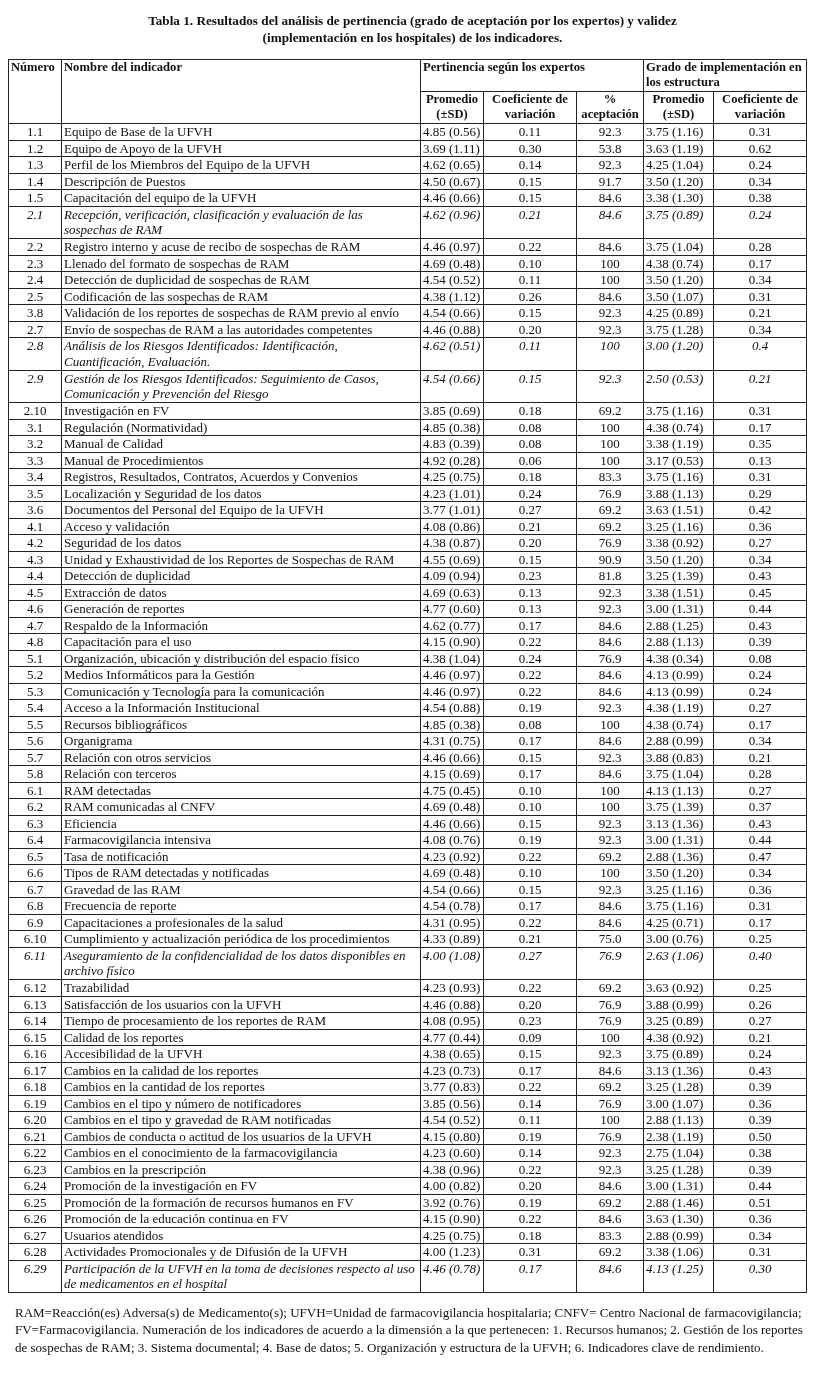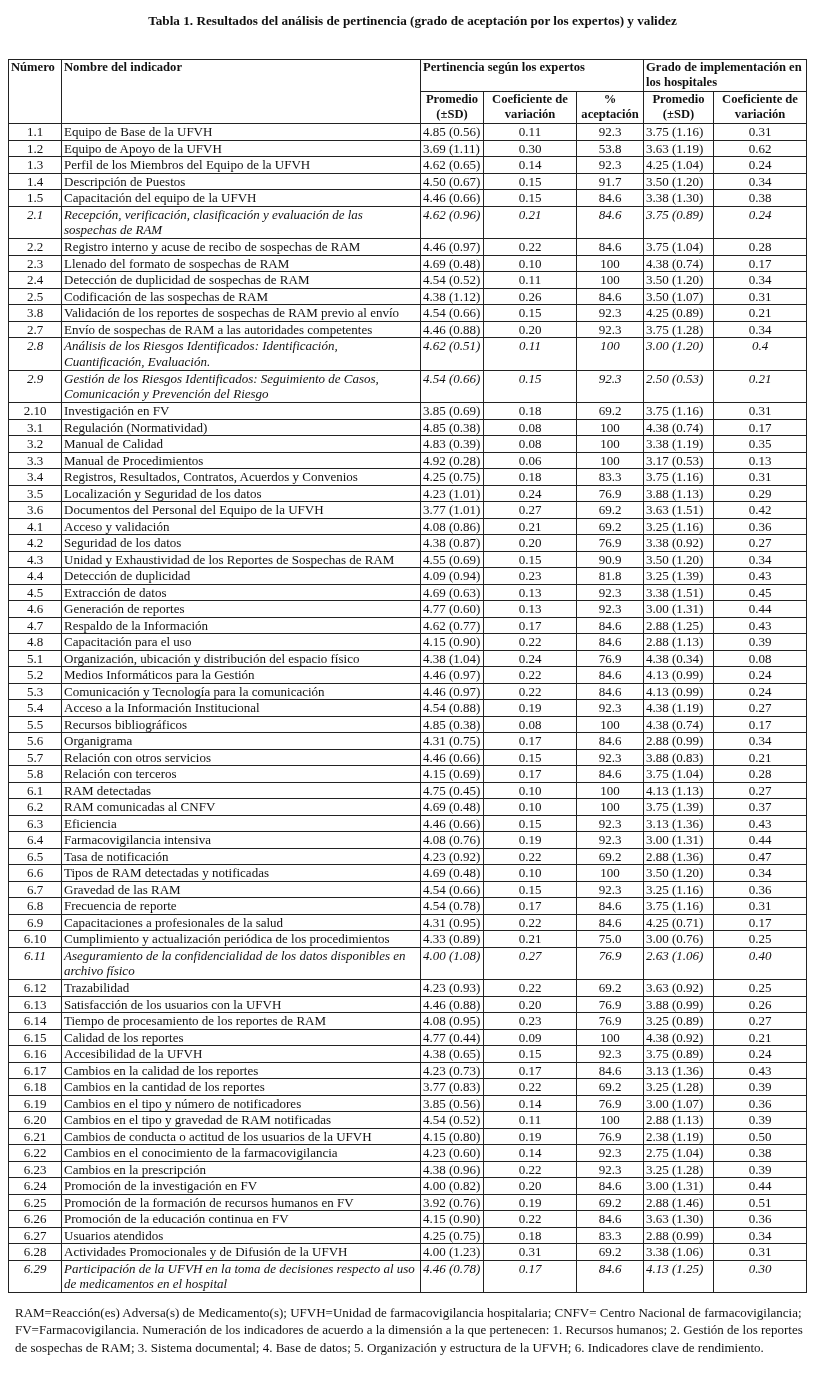--- a/index.html
+++ b/index.html
@@ -34,38 +34,39 @@
     .footnote {
       position: absolute; left: 15px; top: 1304px; width: 800px;
       font-size: 13px; line-height: 17.3px; text-align: left;
     }
   </style>
 </head>
 <body>
 
 <div class="title">
   <div>Tabla 1. Resultados del análisis de pertinencia (grado de aceptación por los expertos) y validez</div>
+  <div>(implementación en los hospitales) de los indicadores.</div>
 </div>
 
 <table class="data">
   <colgroup>
     <col style="width:53px">
     <col style="width:359px">
     <col style="width:63px">
     <col style="width:93px">
     <col style="width:67px">
     <col style="width:70px">
     <col style="width:93px">
   </colgroup>
   <thead>
     <tr>
       <th rowspan="2" class="left-hdr">Número</th>
       <th rowspan="2" class="left-hdr">Nombre del indicador</th>
       <th colspan="3" class="grp">Pertinencia según los expertos</th>
-      <th colspan="2" class="grp">Grado de implementación en los hospitales</th>
+      <th colspan="2" class="grp">Grado de implementación en los estructura</th>
     </tr>
     <tr>
       <th class="sub">Promedio (±SD)</th>
       <th class="sub">Coeficiente de variación</th>
       <th class="sub">% aceptación</th>
       <th class="sub">Promedio (±SD)</th>
       <th class="sub">Coeficiente de variación</th>
     </tr>
   </thead>
   <tbody id="table-body">

